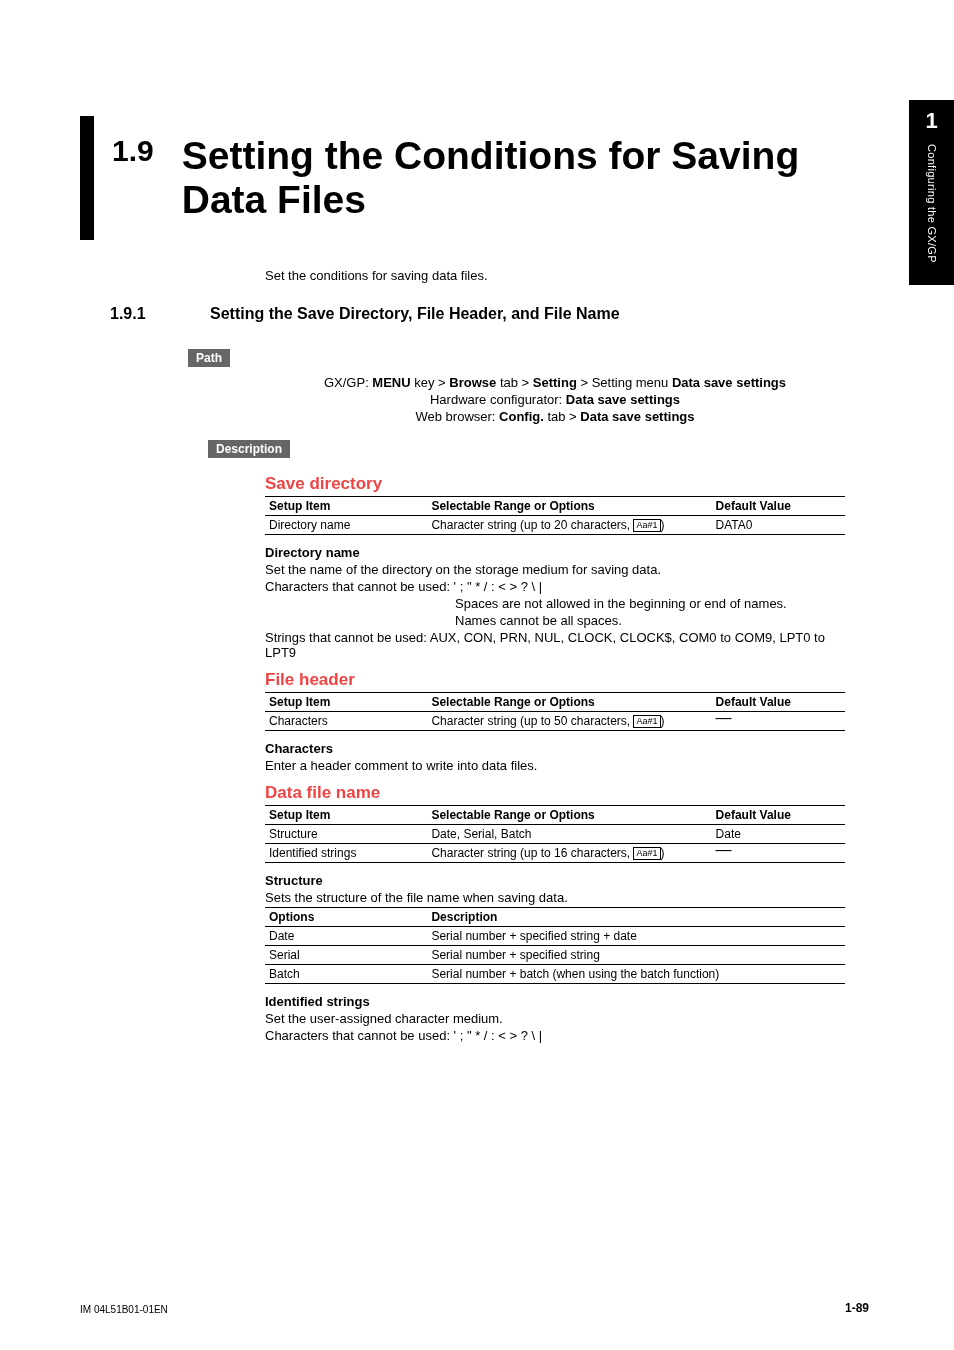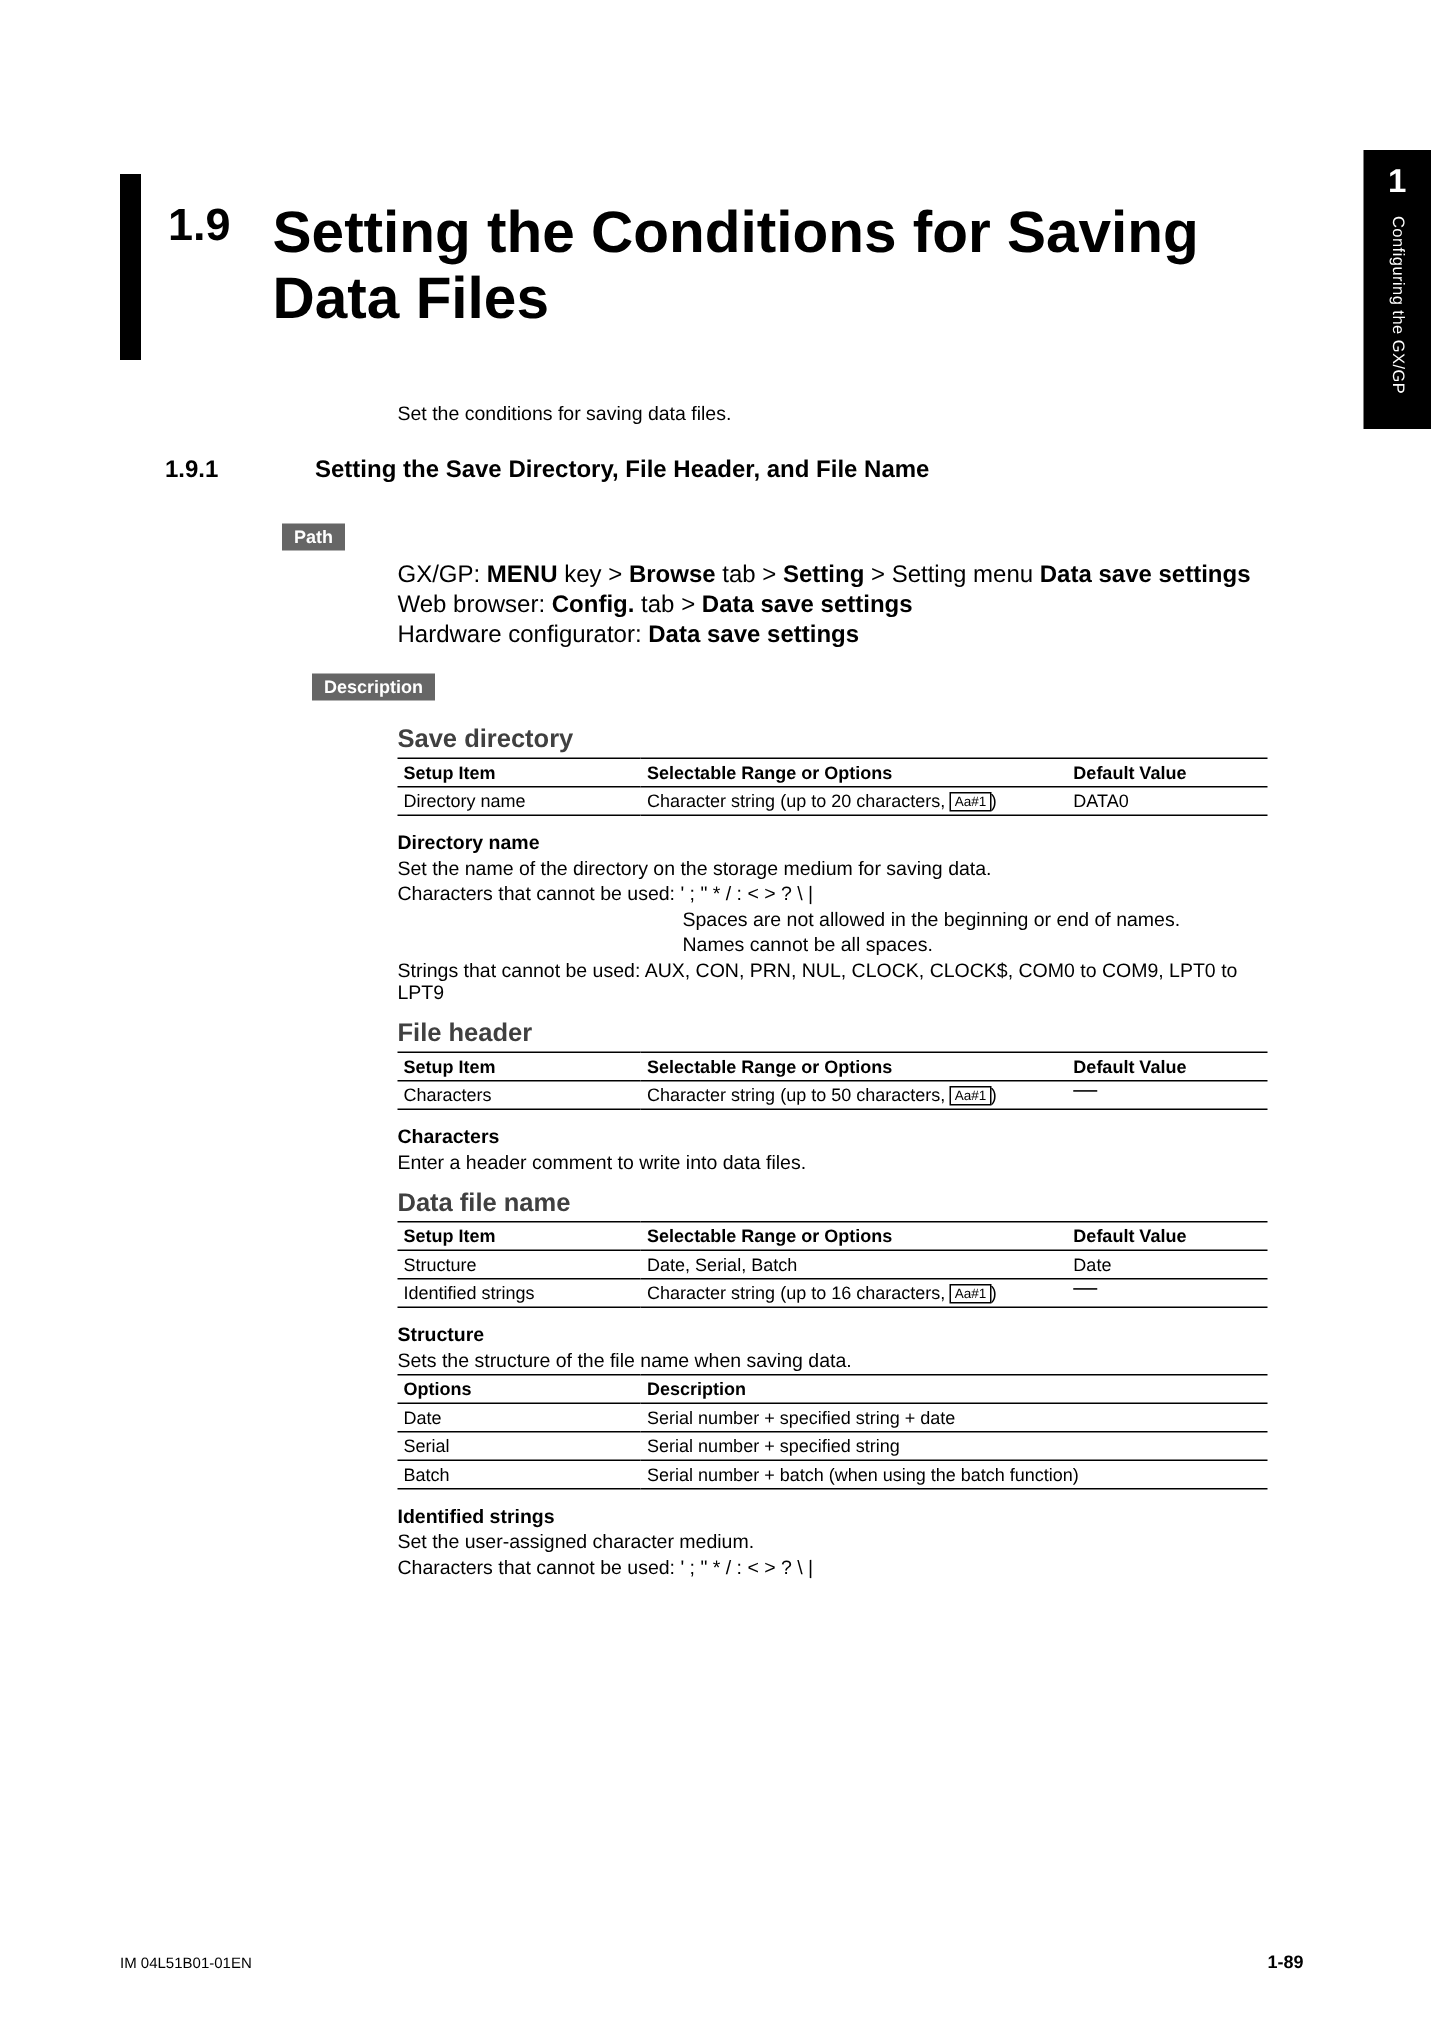--- a/index.html
+++ b/index.html
@@ -43,23 +43,23 @@
   .title-row { display: flex; align-items: stretch; margin-bottom: 28px; }
   .title-bar { width: 14px; background: #000; margin-right: 18px; }
   .title-num { font-size: 30px; font-weight: bold; padding-top: 18px; padding-bottom: 18px; margin-right: 28px; }
   .title-text { font-size: 39px; font-weight: bold; padding-top: 18px; padding-bottom: 18px; flex: 1; }
   .col-main { margin-left: 185px; width: 580px; }
   .intro { font-size: 13px; }
   .sub-row { display: flex; margin-top: 22px; margin-bottom: 12px; }
   .sub-num { font-size: 16px; font-weight: bold; width: 100px; margin-left: 30px; }
   .sub-text { font-size: 16px; font-weight: bold; flex: 1; }
   .tag { display: inline-block; background: #666; color: #fff; font-size: 12px; font-weight: bold; padding: 2px 8px; margin-top: 14px; margin-bottom: 6px; margin-left: 108px; }
-  .path-block p { margin: 2px 0; font-size: 16px; }
+  .path-block p { margin: 2px 0; font-size: 13px; text-align: center; }
   b { font-weight: bold; }
-  .section-title { color: #404040; font-size: 17px; font-weight: bold; margin-top: 10px; margin-bottom: 2px; }
+  .section-title { color: #ef4444; font-size: 17px; font-weight: bold; margin-top: 10px; margin-bottom: 2px; }
   table { border-collapse: collapse; width: 100%; font-size: 12px; }
   th { text-align: left; font-weight: bold; padding: 2px 4px; border-bottom: 1.5px solid #000; }
   thead tr { border-top: 1.5px solid #000; }
   td { padding: 2px 4px; border-bottom: 0.5px solid #000; vertical-align: top; }
   tbody tr:last-child td { border-bottom: 1.5px solid #000; }
   .subhead { font-weight: bold; font-size: 13px; margin-top: 10px; margin-bottom: 2px; }
   .para { font-size: 13px; margin: 2px 0; }
   .indent { margin-left: 190px; }
   .char-icon {
     display: inline-block;
@@ -111,24 +111,24 @@
     <div class="sub-num">1.9.1</div>
     <div class="sub-text">Setting the Save Directory, File Header, and File Name</div>
   </div>
 
   <div class="tag">Path</div>
   <div class="col-main path-block">
     <p>
       <span>GX/GP: </span><b>MENU</b><span> key &gt; </span><b>Browse</b><span> tab &gt; </span><b>Setting</b><span> &gt; Setting menu </span><b>Data save settings</b>
     </p>
     <p>
-      <span>Web browser: </span><b>Config.</b><span> tab &gt; </span><b>Data save settings</b>
+      <span>Hardware configurator: </span><b>Data save settings</b>
     </p>
     <p>
-      <span>Hardware configurator: </span><b>Data save settings</b>
+      <span>Web browser: </span><b>Config.</b><span> tab &gt; </span><b>Data save settings</b>
     </p>
   </div>
 
   <div class="tag" style="margin-left:128px">Description</div>
 
   <div class="col-main">
 
     <div class="section-title">Save directory</div>
     <table>
       <thead>

